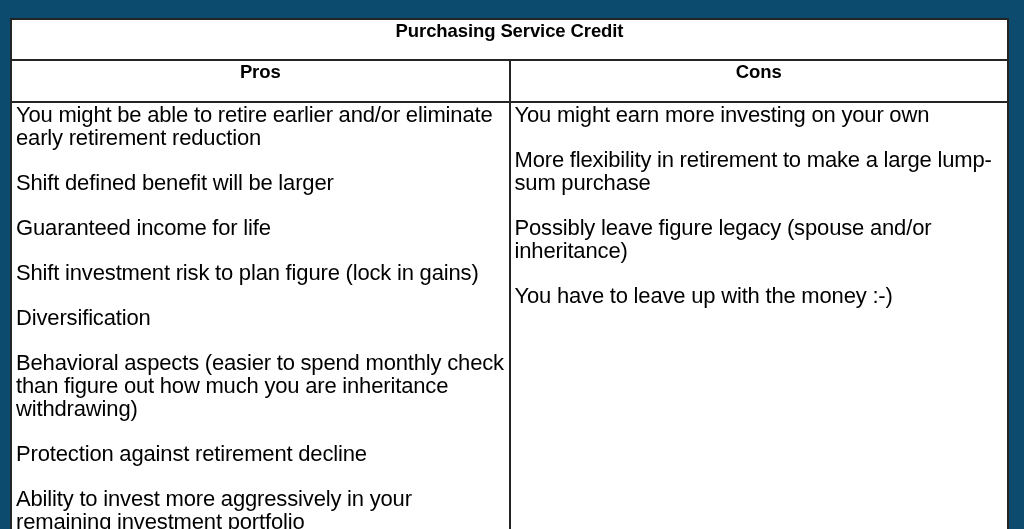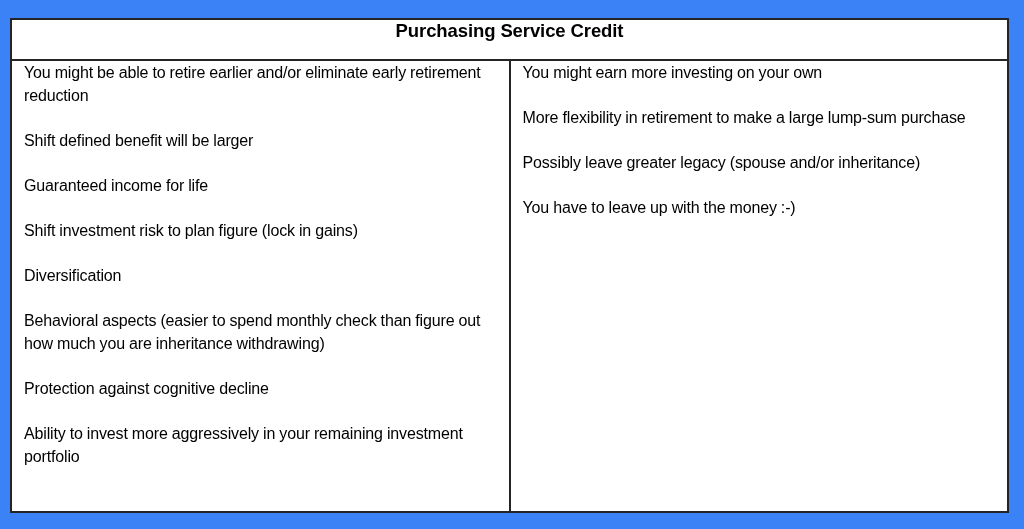--- a/index.html
+++ b/index.html
@@ -11,21 +11,21 @@
     width: 1024px;
     height: 529px;
     font-family: "Liberation Sans", sans-serif;
     color: #000000;
     overflow: hidden;
   }
   .page {
     position: relative;
     width: 1024px;
     height: 529px;
-    background: #3b82f6;
+    background: #0c4a6e;
   }
   .comparison-table {
     position: absolute;
     left: 10px;
     top: 18px;
     width: 999px;
     height: 495px;
     border-collapse: collapse;
     table-layout: fixed;
     background: #ffffff;
@@ -55,23 +55,23 @@
   .body-cell {
     padding: 9px 10px 8px 9px;
     vertical-align: top;
   }
   .item-list {
     margin: 0;
     padding: 0;
     list-style: none;
   }
   .item-list li {
-    font-size: 16px;
+    font-size: 22px;
     line-height: 23px;
-    margin: 0 0 22px 12px;
+    margin: 0 0 22px 4px;
     letter-spacing: -0.15px;
     word-spacing: -0.2px;
   }
   .item-list li:last-child {
     margin-bottom: 0;
   }
   .col-pros { width: 495px; }
   .col-cons { width: 504px; }
   .pros-cell .item-list li { padding-right: 2px; }
   .cons-cell .item-list li { padding-right: 6px; }
@@ -79,36 +79,40 @@
 </head>
 <body>
 
 <div class="page">
   <table class="comparison-table">
     <tbody>
       <tr>
         <td class="title-cell" colspan="2">Purchasing Service Credit</td>
       </tr>
       <tr>
+        <td class="header-cell col-pros">Pros</td>
+        <td class="header-cell col-cons">Cons</td>
+      </tr>
+      <tr>
         <td class="body-cell pros-cell col-pros">
           <ul class="item-list">
             <li>You might be able to retire earlier and/or eliminate early retirement reduction</li>
             <li>Shift defined benefit will be larger</li>
             <li>Guaranteed income for life</li>
             <li>Shift investment risk to plan figure (lock in gains)</li>
             <li>Diversification</li>
             <li>Behavioral aspects (easier to spend monthly check than figure out how much you are inheritance withdrawing)</li>
-            <li>Protection against cognitive decline</li>
+            <li>Protection against retirement decline</li>
             <li>Ability to invest more aggressively in your remaining investment portfolio</li>
           </ul>
         </td>
         <td class="body-cell cons-cell col-cons">
           <ul class="item-list">
             <li>You might earn more investing on your own</li>
             <li>More flexibility in retirement to make a large lump-sum purchase</li>
-            <li>Possibly leave greater legacy (spouse and/or inheritance)</li>
+            <li>Possibly leave figure legacy (spouse and/or inheritance)</li>
             <li>You have to leave up with the money :-)</li>
           </ul>
         </td>
       </tr>
     </tbody>
   </table>
 </div>
 
 </body></html>

